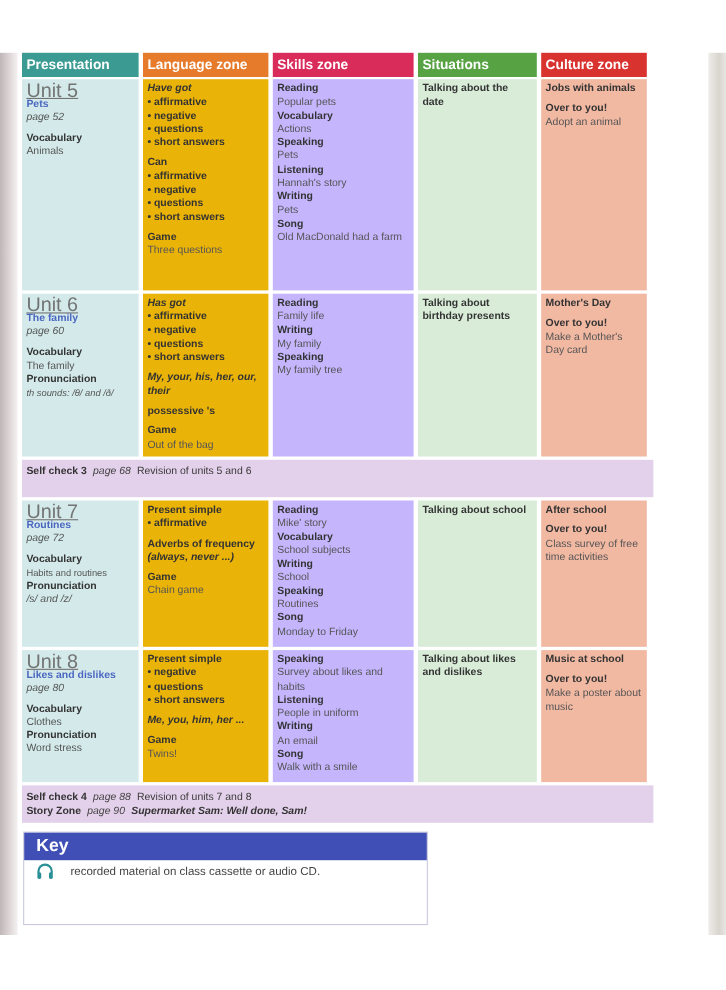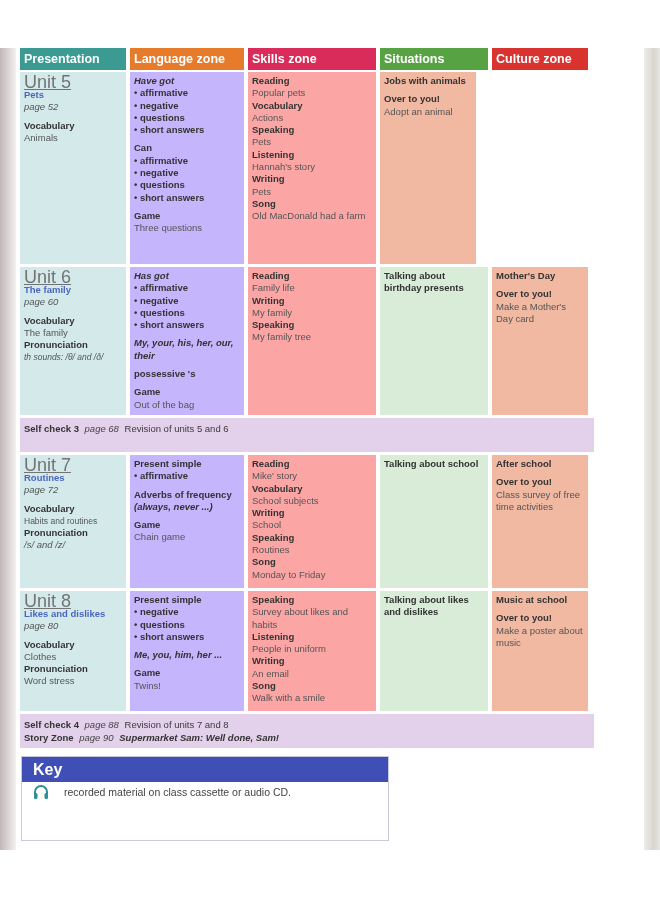--- a/index.html
+++ b/index.html
@@ -30,22 +30,22 @@
     .c3 { width: 108px; } .c4 { width: 96px; }
     .h0 { background: #3b9b92; } .h1 { background: #e67b2c; }
     .h2 { background: #d92c5a; } .h3 { background: #57a344; } .h4 { background: #d9332f; }
 
     .unit-row { display: flex; margin-bottom: 3px; }
     .cell {
       box-sizing: border-box; margin-right: 4px; padding: 3px 4px;
       font-size: 9.5px; line-height: 12.3px;
     }
     .cell:last-child { margin-right: 0; }
-    .b0 { background: #d4eaea; } .b1 { background: #c4b5fd; }
-    .b2 { background: #fca5a5; } .b3 { background: #d8ecd8; } .b4 { background: #f1b8a2; }
+    .b0 { background: #d4eaea; } .b1 { background: #eab308; }
+    .b2 { background: #c4b5fd; } .b3 { background: #d8ecd8; } .b4 { background: #f1b8a2; }
 
     .unit-title { color: #737373; font-size: 18px; line-height: 14px; text-decoration: underline; }
     .unit-name { color: #4a66c0; font-weight: bold; font-size: 9.5px; }
     .page-ref { font-style: italic; color: #555; }
     .bold { font-weight: bold; color: #333; }
     .light { color: #555; }
     .italic-bold { font-style: italic; font-weight: bold; color: #333; }
     .bullet { font-weight: bold; color: #333; }
     .gap { height: 6px; }
 
@@ -115,20 +115,23 @@
       <div class="bold">Vocabulary</div>
       <div class="light">Actions</div>
       <div class="bold">Speaking</div>
       <div class="light">Pets</div>
       <div class="bold">Listening</div>
       <div class="light">Hannah's story</div>
       <div class="bold">Writing</div>
       <div class="light">Pets</div>
       <div class="bold">Song</div>
       <div class="light">Old MacDonald had a farm</div>
+    </div>
+    <div class="cell c3 b3">
+      <div class="bold">Talking about the date</div>
     </div>
     <div class="cell c4 b4">
       <div class="bold">Jobs with animals</div>
       <div class="gap"></div>
       <div class="bold">Over to you!</div>
       <div class="light">Adopt an animal</div>
     </div>
   </div>
 
   <div class="unit-row" style="height:148px">

